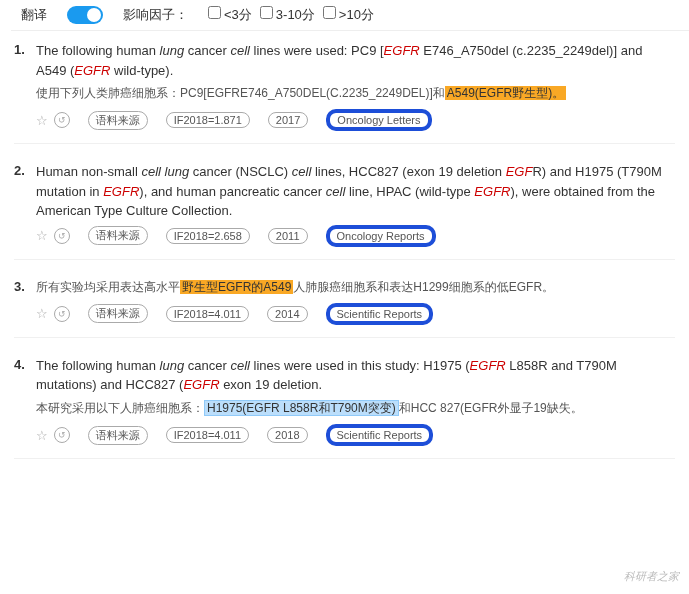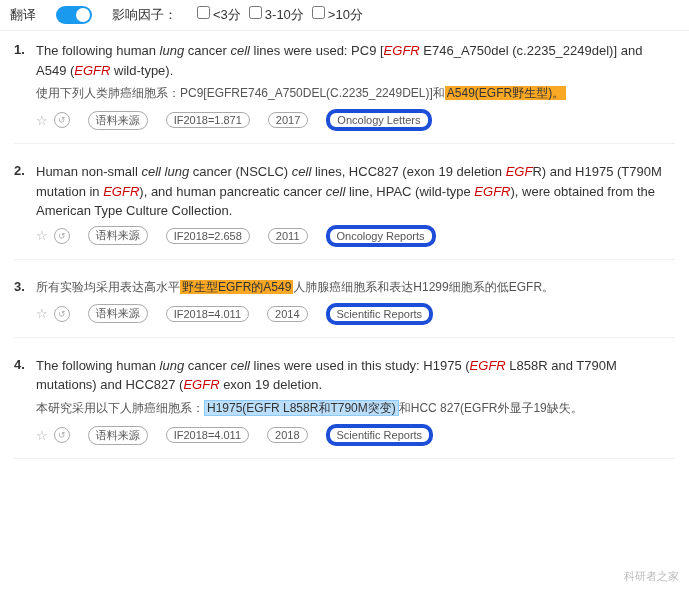--- a/index.html
+++ b/index.html
@@ -12,20 +12,21 @@
       min-height: 594px;
       overflow-x: hidden;
     }
     .top-bar {
       display: flex;
       align-items: center;
       padding: 6px 10px;
       background: #fff;
       border-bottom: 1px solid #eee;
       gap: 20px;
+      margin-left: 11px;
     }
     .toggle-label {
       font-size: 13px;
       color: #333;
     }
     .toggle-switch {
       display: inline-flex;
       align-items: center;
       width: 36px;
       height: 18px;
@@ -136,20 +137,21 @@
       color: #333;
       border: 1px solid #90caf9;
       padding: 0 2px;
     }
     .watermark {
       position: fixed;
       bottom: 10px;
       right: 10px;
       font-size: 11px;
       color: #bbb;
+      font-style: italic;
     }
     .result-row {
       display: flex;
       gap: 6px;
     }
     .result-num-col {
       min-width: 16px;
       padding-top: 1px;
     }
     .result-content-col {

